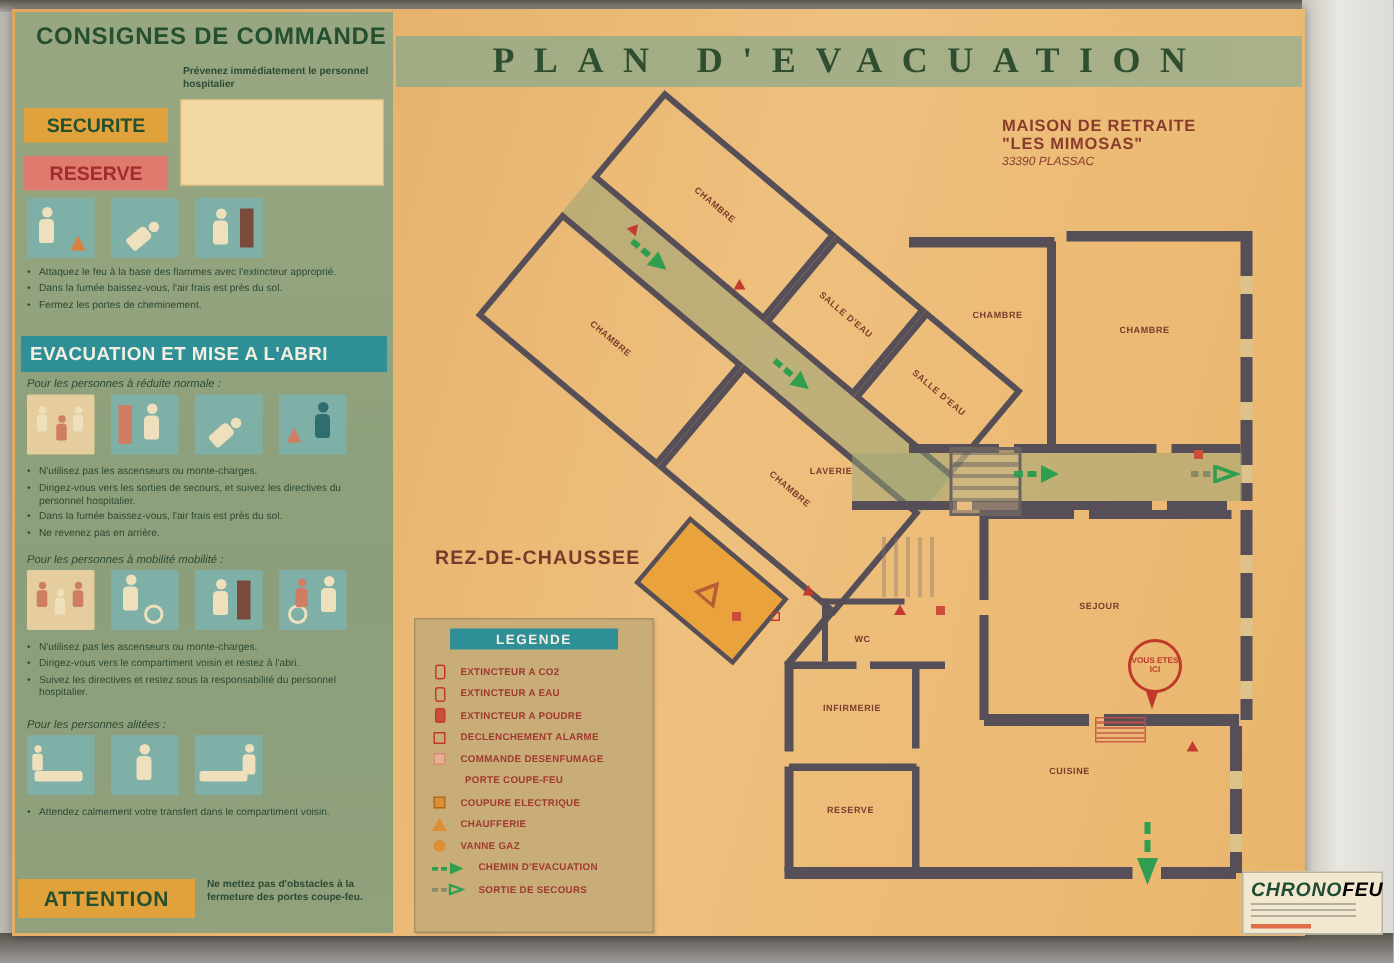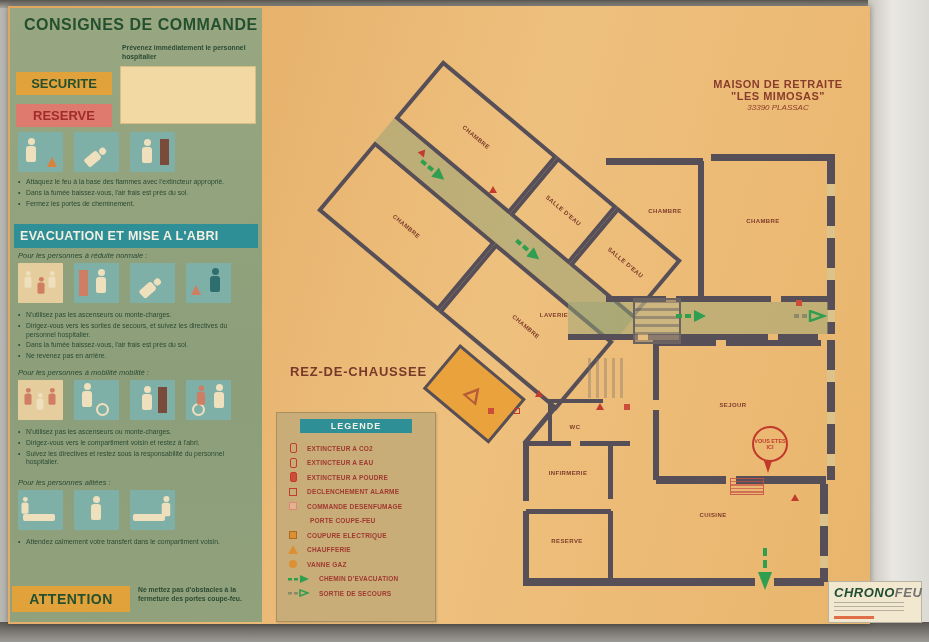--- a/index.html
+++ b/index.html
@@ -54,21 +54,21 @@
     border-right:5px solid transparent; border-bottom:10px solid #d9813f; }
   .doorbar { position:absolute; width:9px; height:26px; background:#7a4a3a; }
   .bedbar { position:absolute; width:32px; height:7px; background:#efe0bd; border-radius:2px; }
   .wheel { position:absolute; width:13px; height:13px; border:2px solid #efe0bd; border-radius:50%; }
 
   
   .title-band { position:absolute; left:256px; top:18px; width:604px; height:34px;
     background:linear-gradient(90deg,#a2ac84,#a8b18a); display:flex; align-items:center; justify-content:center; }
   .title-band span { font-family:"Liberation Serif", serif; font-size:24px; font-weight:bold;
     color:#2e4e2f; letter-spacing:13px; white-space:nowrap; }
-  .facility { position:absolute; left:660px; top:72px; width:220px; text-align:center; color:#8a3c2c; }
+  .facility { position:absolute; left:660px; top:72px; width:220px; color:#8a3c2c; }
   .facility .l1 { font-weight:bold; font-size:11px; letter-spacing:.5px; }
   .facility .l2 { font-weight:bold; font-size:11px; letter-spacing:.5px; }
   .facility .l3 { font-style:italic; font-size:8px; margin-top:1px; }
   .rez { position:absolute; left:282px; top:358px; font-size:13px; font-weight:bold;
     color:#77392a; letter-spacing:.8px; }
 
   
   .legend { position:absolute; left:268px; top:406px; width:160px; height:210px;
     background:#c9ad78; border:1px solid #a8915f; box-shadow:1px 1px 2px rgba(0,0,0,.15); }
   .legend-header { margin:6px auto 8px auto; width:112px; background:#2e8f96; color:#f2efe2;
@@ -130,21 +130,21 @@
 
   .stamp { position:absolute; left:722px; top:472px; width:34px; height:17px; border:1.5px solid #c65045;
     background:repeating-linear-gradient(180deg,transparent 0 2px, rgba(198,80,69,.8) 2px 3.5px);
     opacity:.85; }
 
   .arrow { position:absolute; }
   .logo { position:absolute; left:820px; top:575px; width:94px; height:42px; background:#f2e8cf;
     border:1px solid #b8b2a2; padding:3px 5px; }
   .logo .lg-line1 { font-size:13px; font-weight:bold; font-style:italic; letter-spacing:.5px; }
   .logo .lg-green { color:#1f4d33; }
-  .logo .lg-red { color:#737373; }
+  .logo .lg-red { color:#000000; }
   .logo .addr { margin-top:2px; height:12px;
     background:repeating-linear-gradient(180deg,#9a968a 0 1.5px, transparent 1.5px 4px); width:70px; opacity:.7; }
   .logo .redbar { margin-top:2px; width:40px; height:3px; background:#d94f26; opacity:.8; }
 </style>
 </head>
 <body>
 
 <div class="frame-top"></div>
 <div class="frame-right"></div>
 <div class="frame-bottom"></div>
@@ -254,20 +254,23 @@
     </div>
 
     <ul class="blist abs" style="left:8px; top:530px; width:230px;">
       <li>Attendez calmement votre transfert dans le compartiment voisin.</li>
     </ul>
 
     <div class="abs attention-box" style="left:2px; top:578px;">ATTENTION</div>
     <div class="abs tiny-green" style="left:128px; top:578px; width:120px; font-weight:bold;">Ne mettez pas d'obstacles à la fermeture des portes coupe-feu.</div>
   </div>
 
+  <div class="title-band">
+    <span>PLAN D'EVACUATION</span>
+  </div>
 
   <div class="facility">
     <div class="l1">MAISON DE RETRAITE</div>
     <div class="l2">"LES MIMOSAS"</div>
     <div class="l3">33390 PLASSAC</div>
   </div>
 
   <div class="rez">REZ-DE-CHAUSSEE</div>
 
   <div class="legend">

